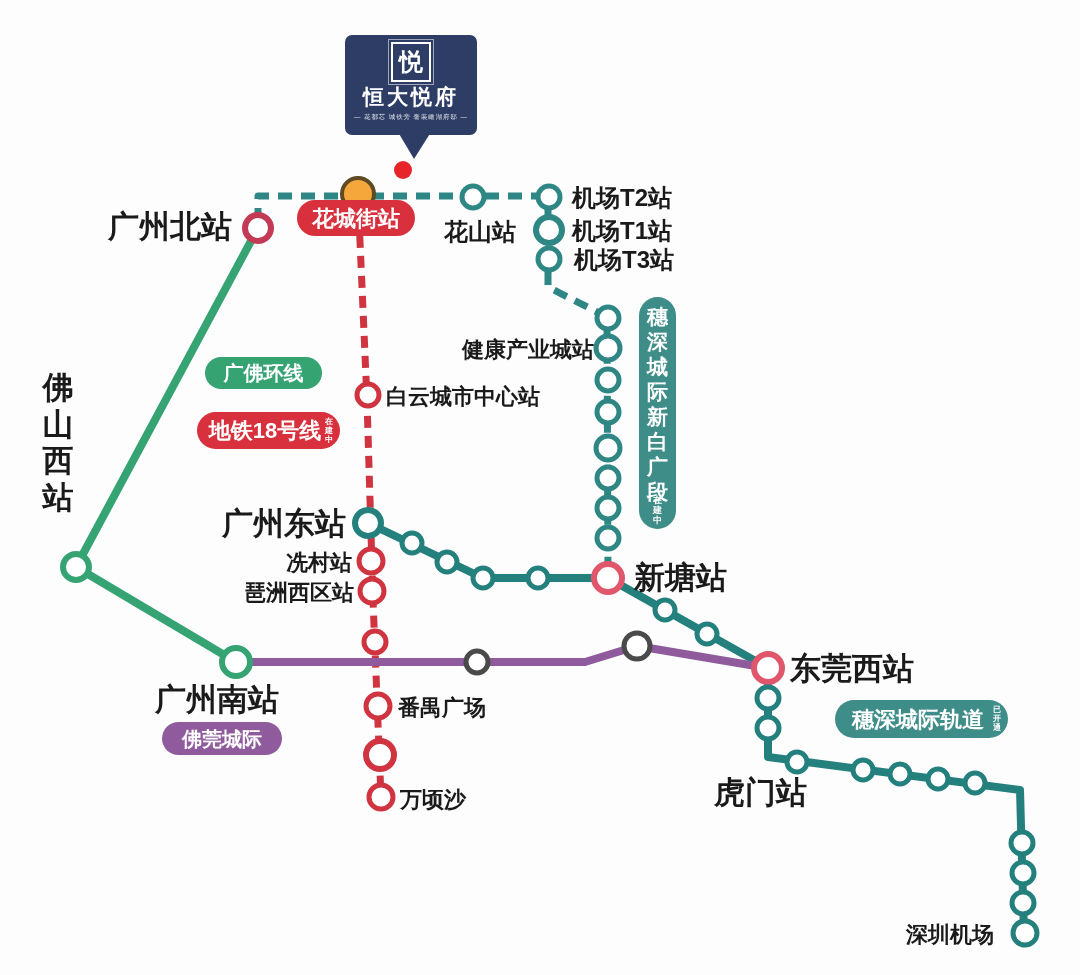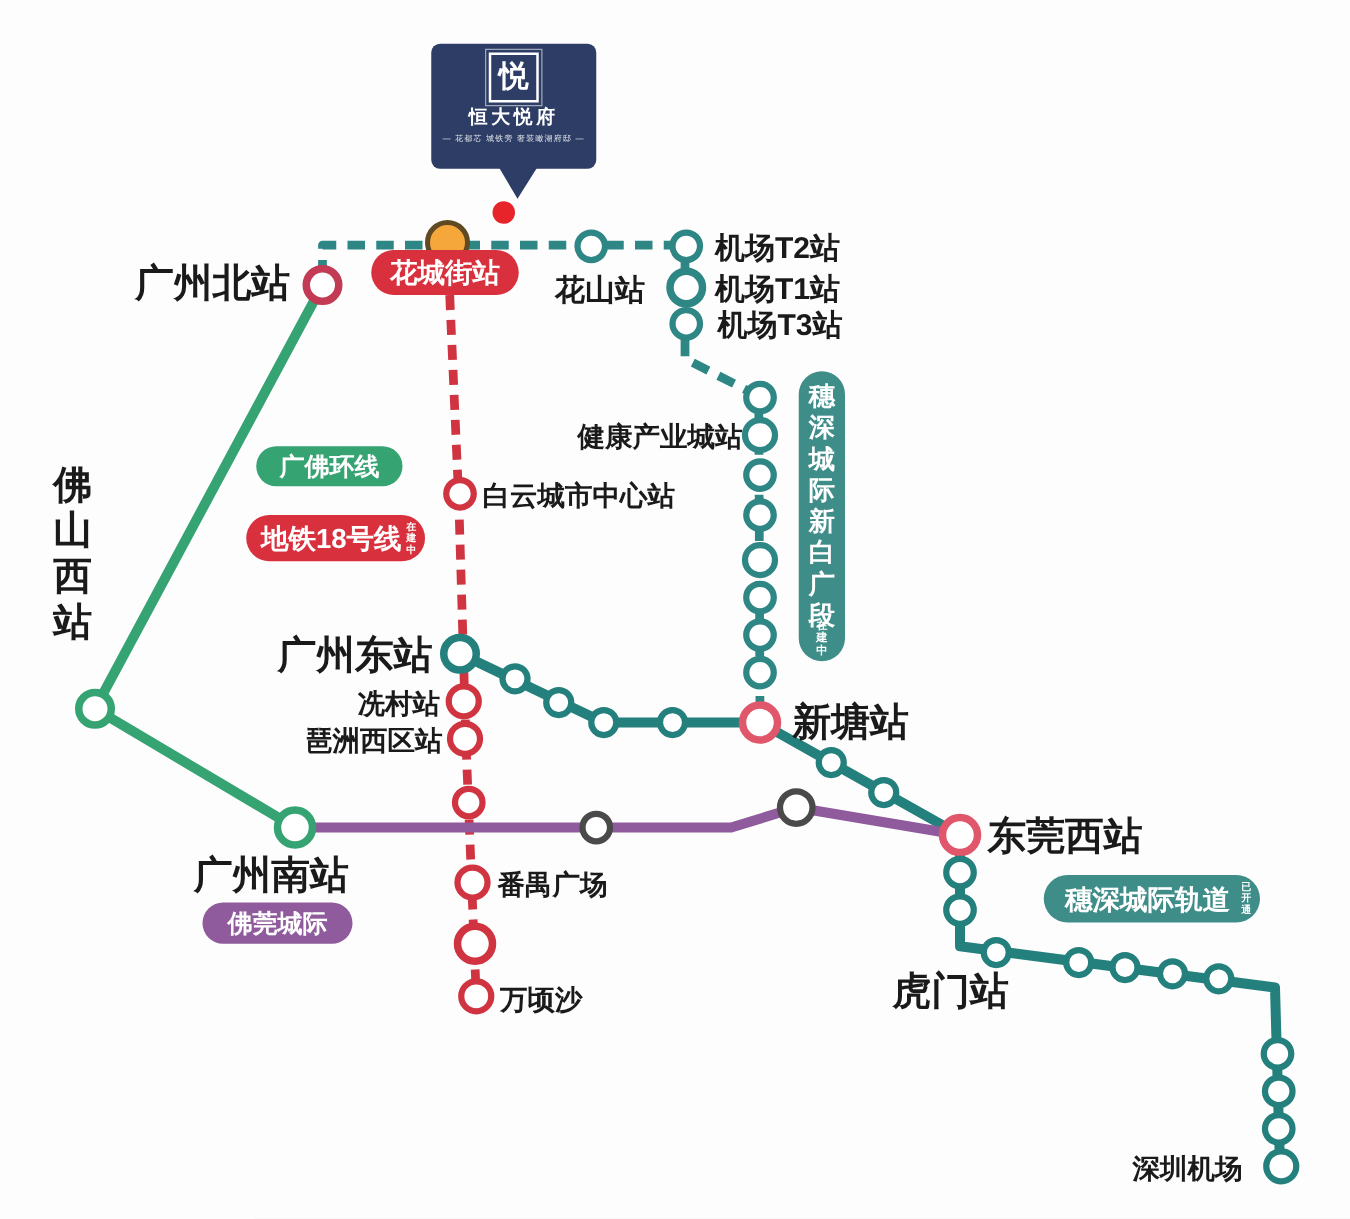--- a/index.html
+++ b/index.html
@@ -17,21 +17,21 @@
     width:40px;height:40px;border:2px solid #fff;box-sizing:border-box;
     display:flex;align-items:center;justify-content:center;margin-bottom:4px;
     outline:1px solid rgba(255,255,255,.55);outline-offset:2px;
   }
   .logo-seal span{
     font-family:"Liberation Serif","DejaVu Serif",serif;
     font-size:24px;line-height:1;color:#fff;font-weight:700;
   }
   .logo-title{
     font-family:"Liberation Serif","DejaVu Serif",serif;
-    font-size:15px;font-weight:700;letter-spacing:3px;line-height:1.1;white-space:nowrap;text-align:right;
+    font-size:21px;font-weight:700;letter-spacing:3px;line-height:1.1;white-space:nowrap;text-align:right;
   }
   .logo-tagline{
     font-size:7px;letter-spacing:1px;color:rgba(255,255,255,.85);margin-top:3px;white-space:nowrap;
     transform:scale(.92);
   }
 </style>
 </head>
 <body>
 
 <div id="stage">

